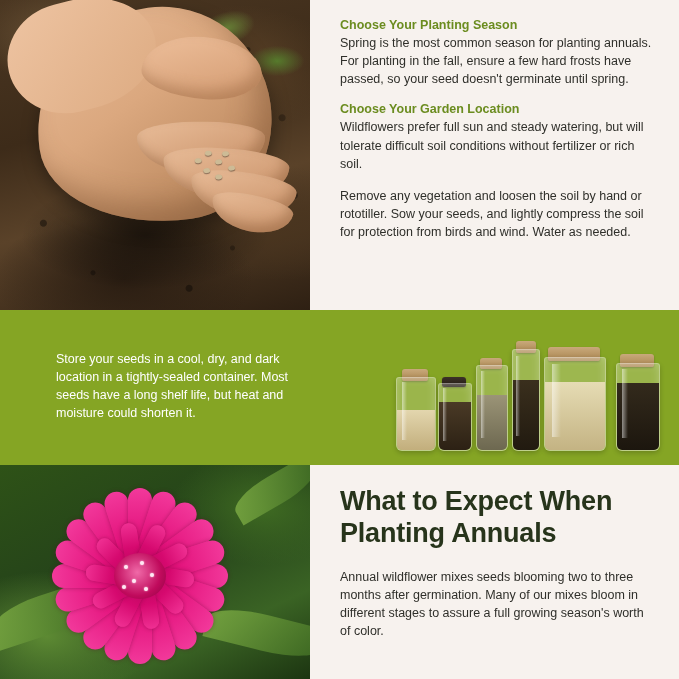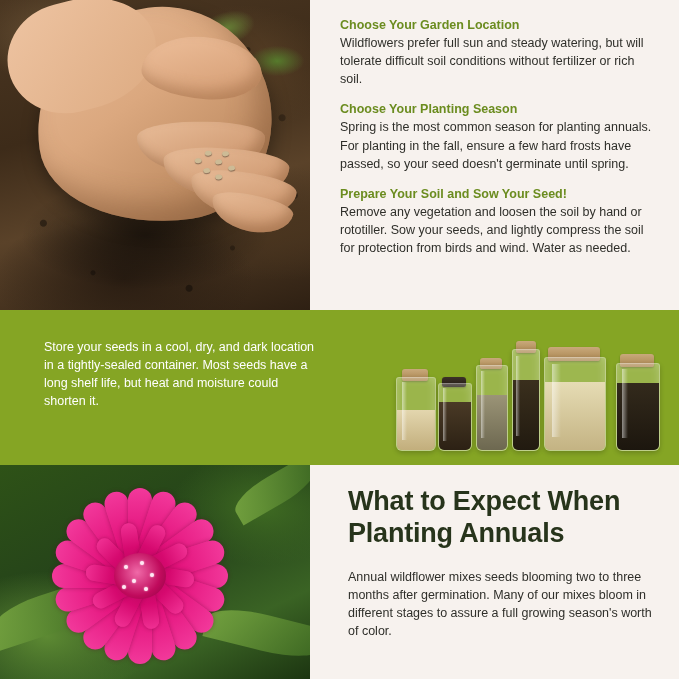--- a/index.html
+++ b/index.html
@@ -179,21 +179,21 @@
   .h2 {
     font-size: 23px;
     font-weight: bold;
     color: #ffffff;
     margin: 0 0 10px 0;
   }
   .body-text-light {
     font-size: 12.5px;
     line-height: 1.45;
     color: #ffffff;
-    margin: 4px;
+    margin: 16px;
   }
   .jars {
     position: relative;
     flex: 1 1 auto;
     height: 155px;
   }
   .jar {
     position: absolute;
     bottom: 14px;
     border-radius: 3px 3px 6px 6px;
@@ -220,21 +220,20 @@
 
   
   .section-three {
     position: absolute;
     left: 0;
     top: 465px;
     width: 679px;
     height: 214px;
     display: flex;
     background: #f7f2ee;
-    gap: 8px;
   }
   .flower-photo {
     position: relative;
     width: 310px;
     height: 214px;
     overflow: hidden;
     background: #1f3a12;
     flex: 0 0 310px;
   }
   .flower-bg {
@@ -328,31 +327,30 @@
           <div class="seed" style="left:30px; top:3px;"></div>
           <div class="seed" style="left:34px; top:18px;"></div>
           <div class="seed" style="left:20px; top:25px;"></div>
         </div>
       </div>
     </div>
 
     <div class="section-one-text">
 
       <div>
+        <div class="sub-head">Choose Your Planting Season</div>
+        <p class="body-text">Spring is the most common season for planting annuals. For planting in the fall, ensure a few hard frosts have passed, so your seed doesn't germinate until spring.</p>
+      </div>
+
+      <div>
         <div class="sub-head">Choose Your Garden Location</div>
         <p class="body-text">Wildflowers prefer full sun and steady watering, but will tolerate difficult soil conditions without fertilizer or rich soil.</p>
       </div>
 
       <div>
-        <div class="sub-head">Choose Your Planting Season</div>
-        <p class="body-text">Spring is the most common season for planting annuals. For planting in the fall, ensure a few hard frosts have passed, so your seed doesn't germinate until spring.</p>
-      </div>
-
-      <div>
-        <div class="sub-head">Prepare Your Soil and Sow Your Seed!</div>
         <p class="body-text last">Remove any vegetation and loosen the soil by hand or rototiller. Sow your seeds, and lightly compress the soil for protection from birds and wind. Water as needed.</p>
       </div>
     </div>
   </div>
 
   <div class="section-two">
     <div class="section-two-text">
       <p class="body-text-light">Store your seeds in a cool, dry, and dark location in a tightly-sealed container. Most seeds have a long shelf life, but heat and moisture could shorten it.</p>
     </div>
 

